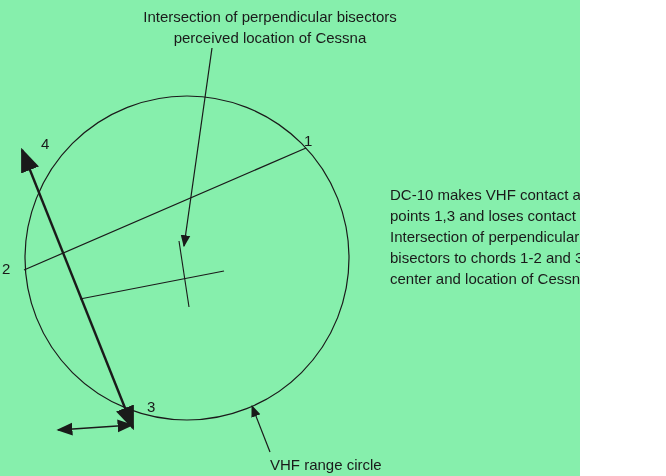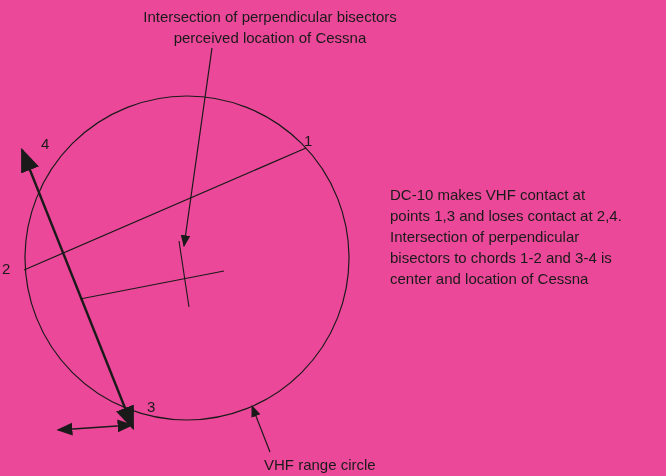--- a/index.html
+++ b/index.html
@@ -2,23 +2,23 @@
 <html><head>
 <meta charset="utf-8">
 <style>
   html, body {
     margin: 0;
     padding: 0;
     background: #ffffff;
   }
   .stage {
     position: relative;
-    width: 666px;
+    width: 580px;
     height: 476px;
-    background: #ec4899;
+    background: #86efac;
     font-family: "Liberation Sans", sans-serif;
     color: #1a1a1a;
     overflow: hidden;
   }
   .diagram-svg {
     position: absolute;
     left: 0;
     top: 0;
   }
   .txt {
@@ -34,21 +34,21 @@
     width: 360px;
     text-align: center;
   }
   .side-note {
     left: 390px;
     top: 184px;
     width: 280px;
     text-align: left;
   }
   .bottom-caption {
-    left: 264px;
+    left: 270px;
     top: 454px;
     width: 180px;
   }
   .point-label {
     position: absolute;
     font-size: 15px;
     line-height: 16px;
   }
   .pl-1 { left: 304px; top: 133px; }
   .pl-2 { left: 2px;   top: 261px; }

